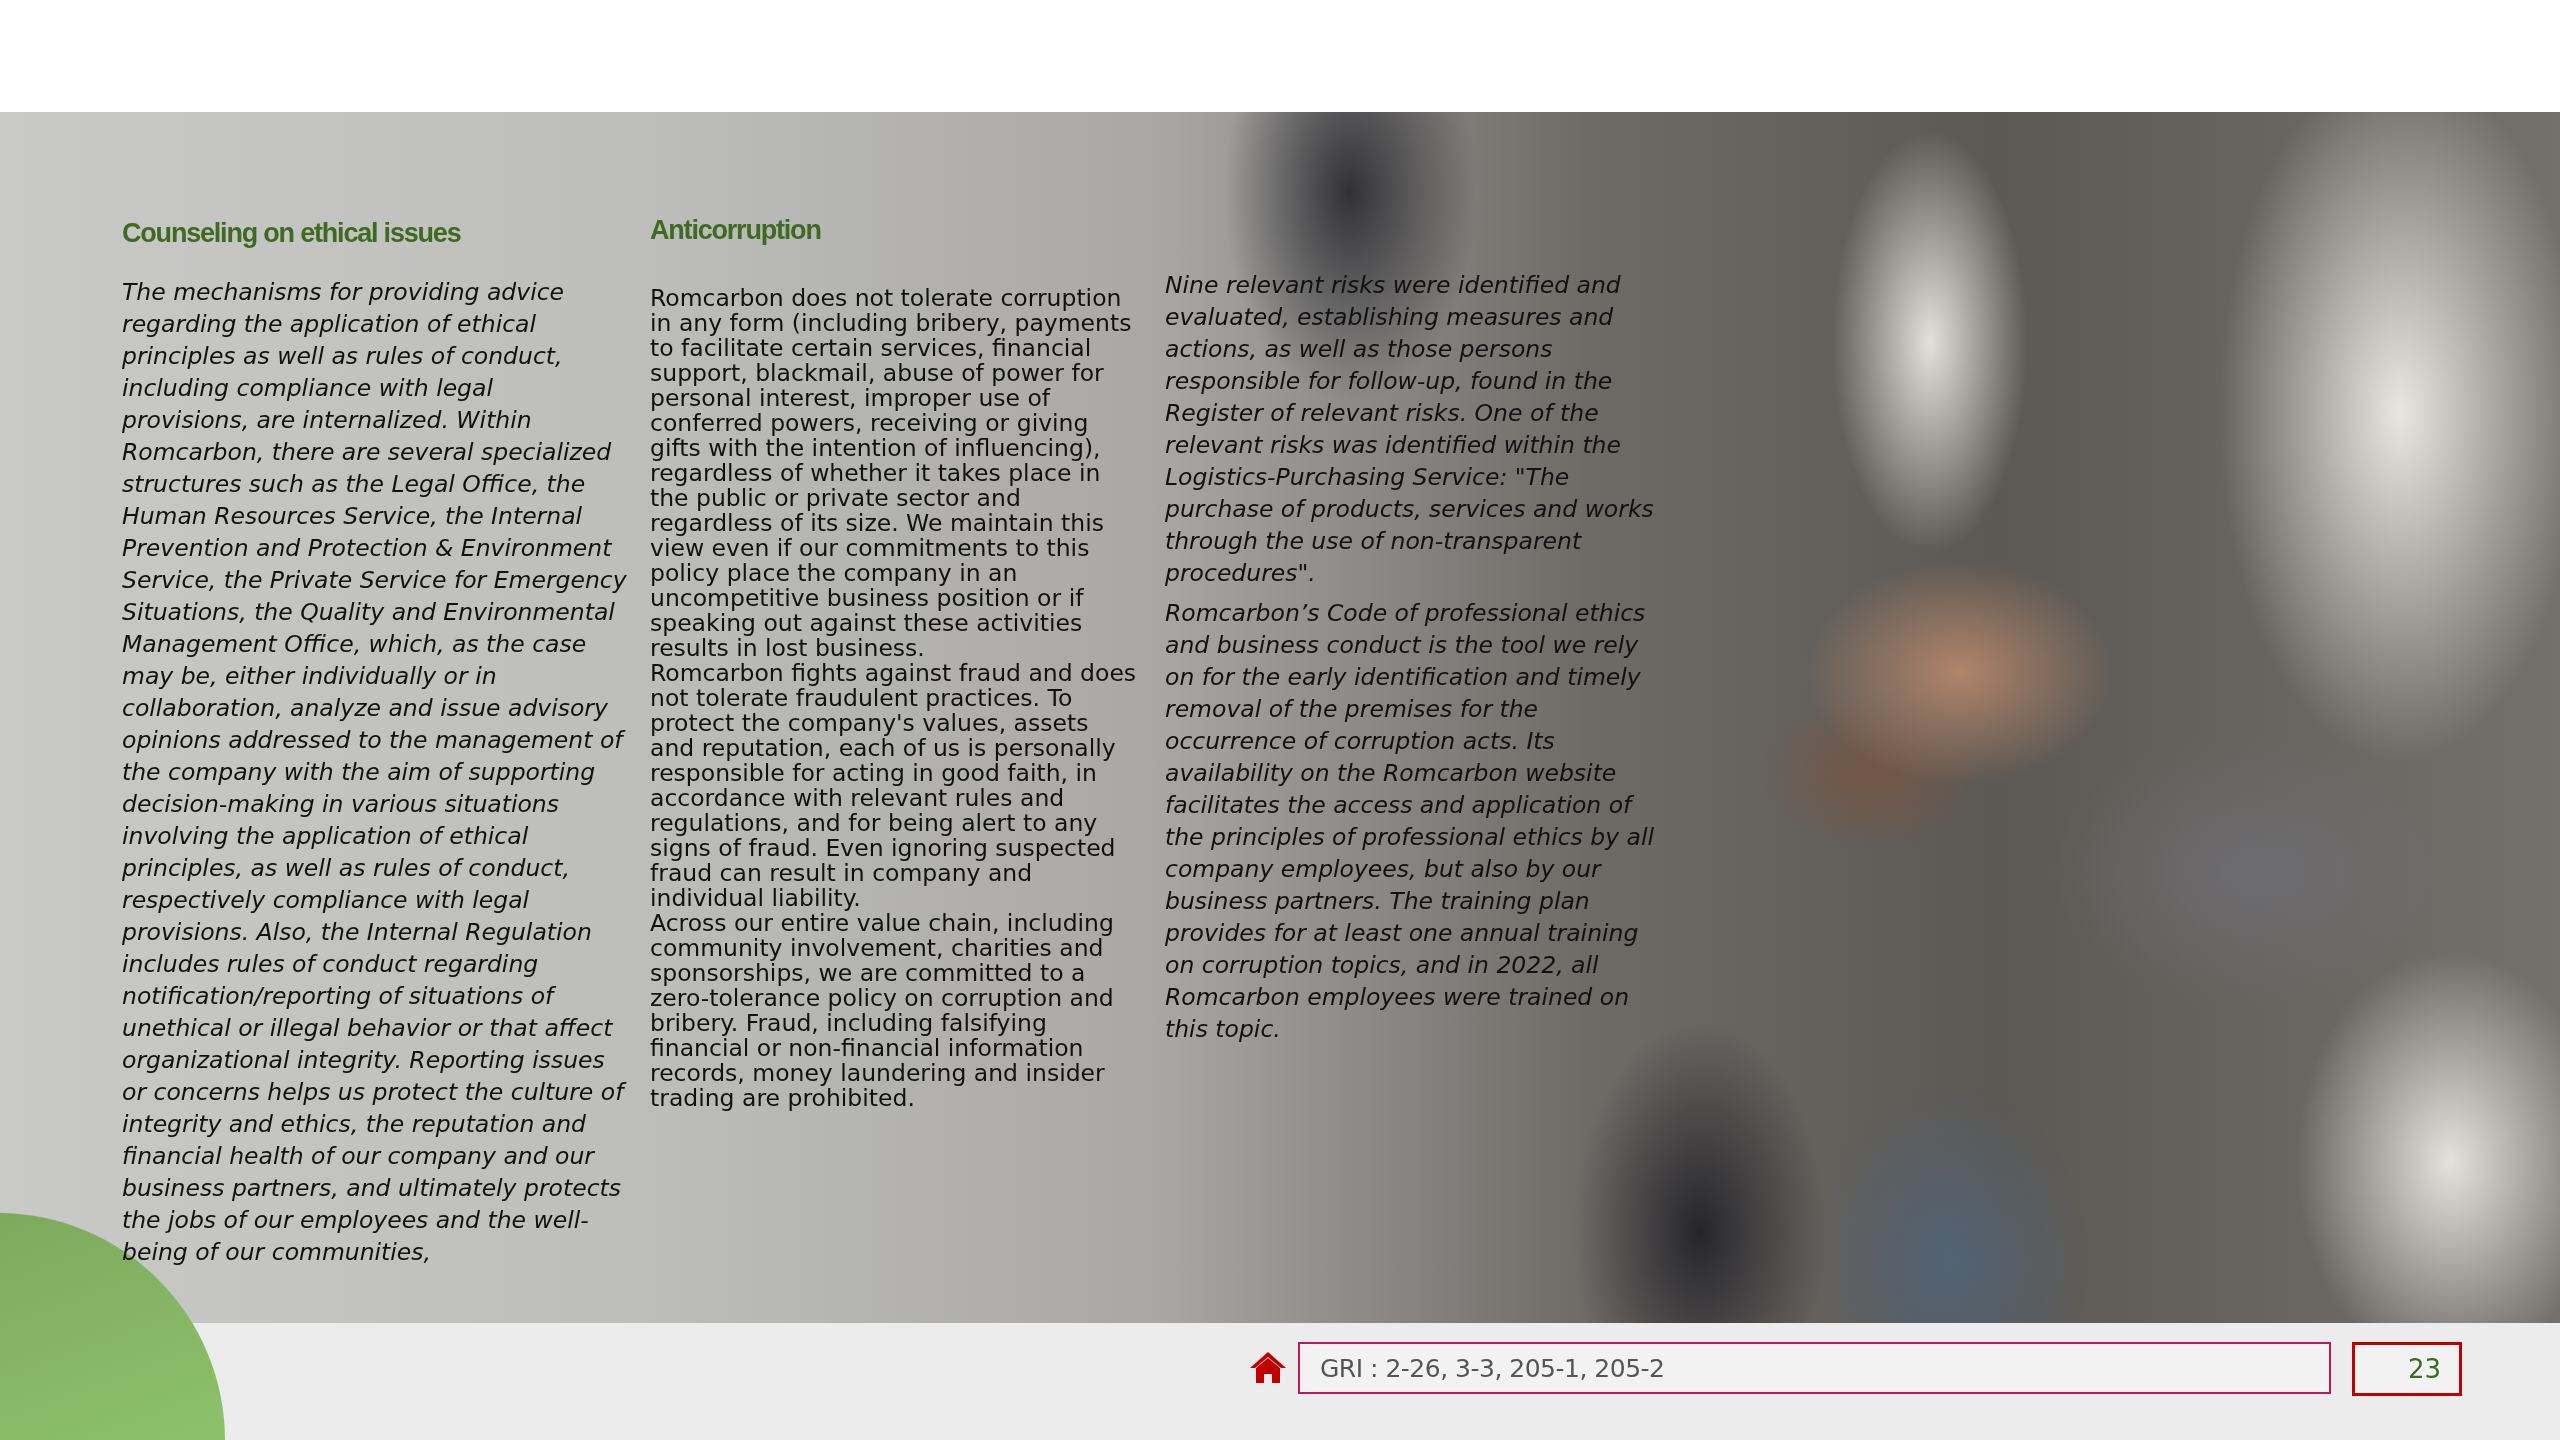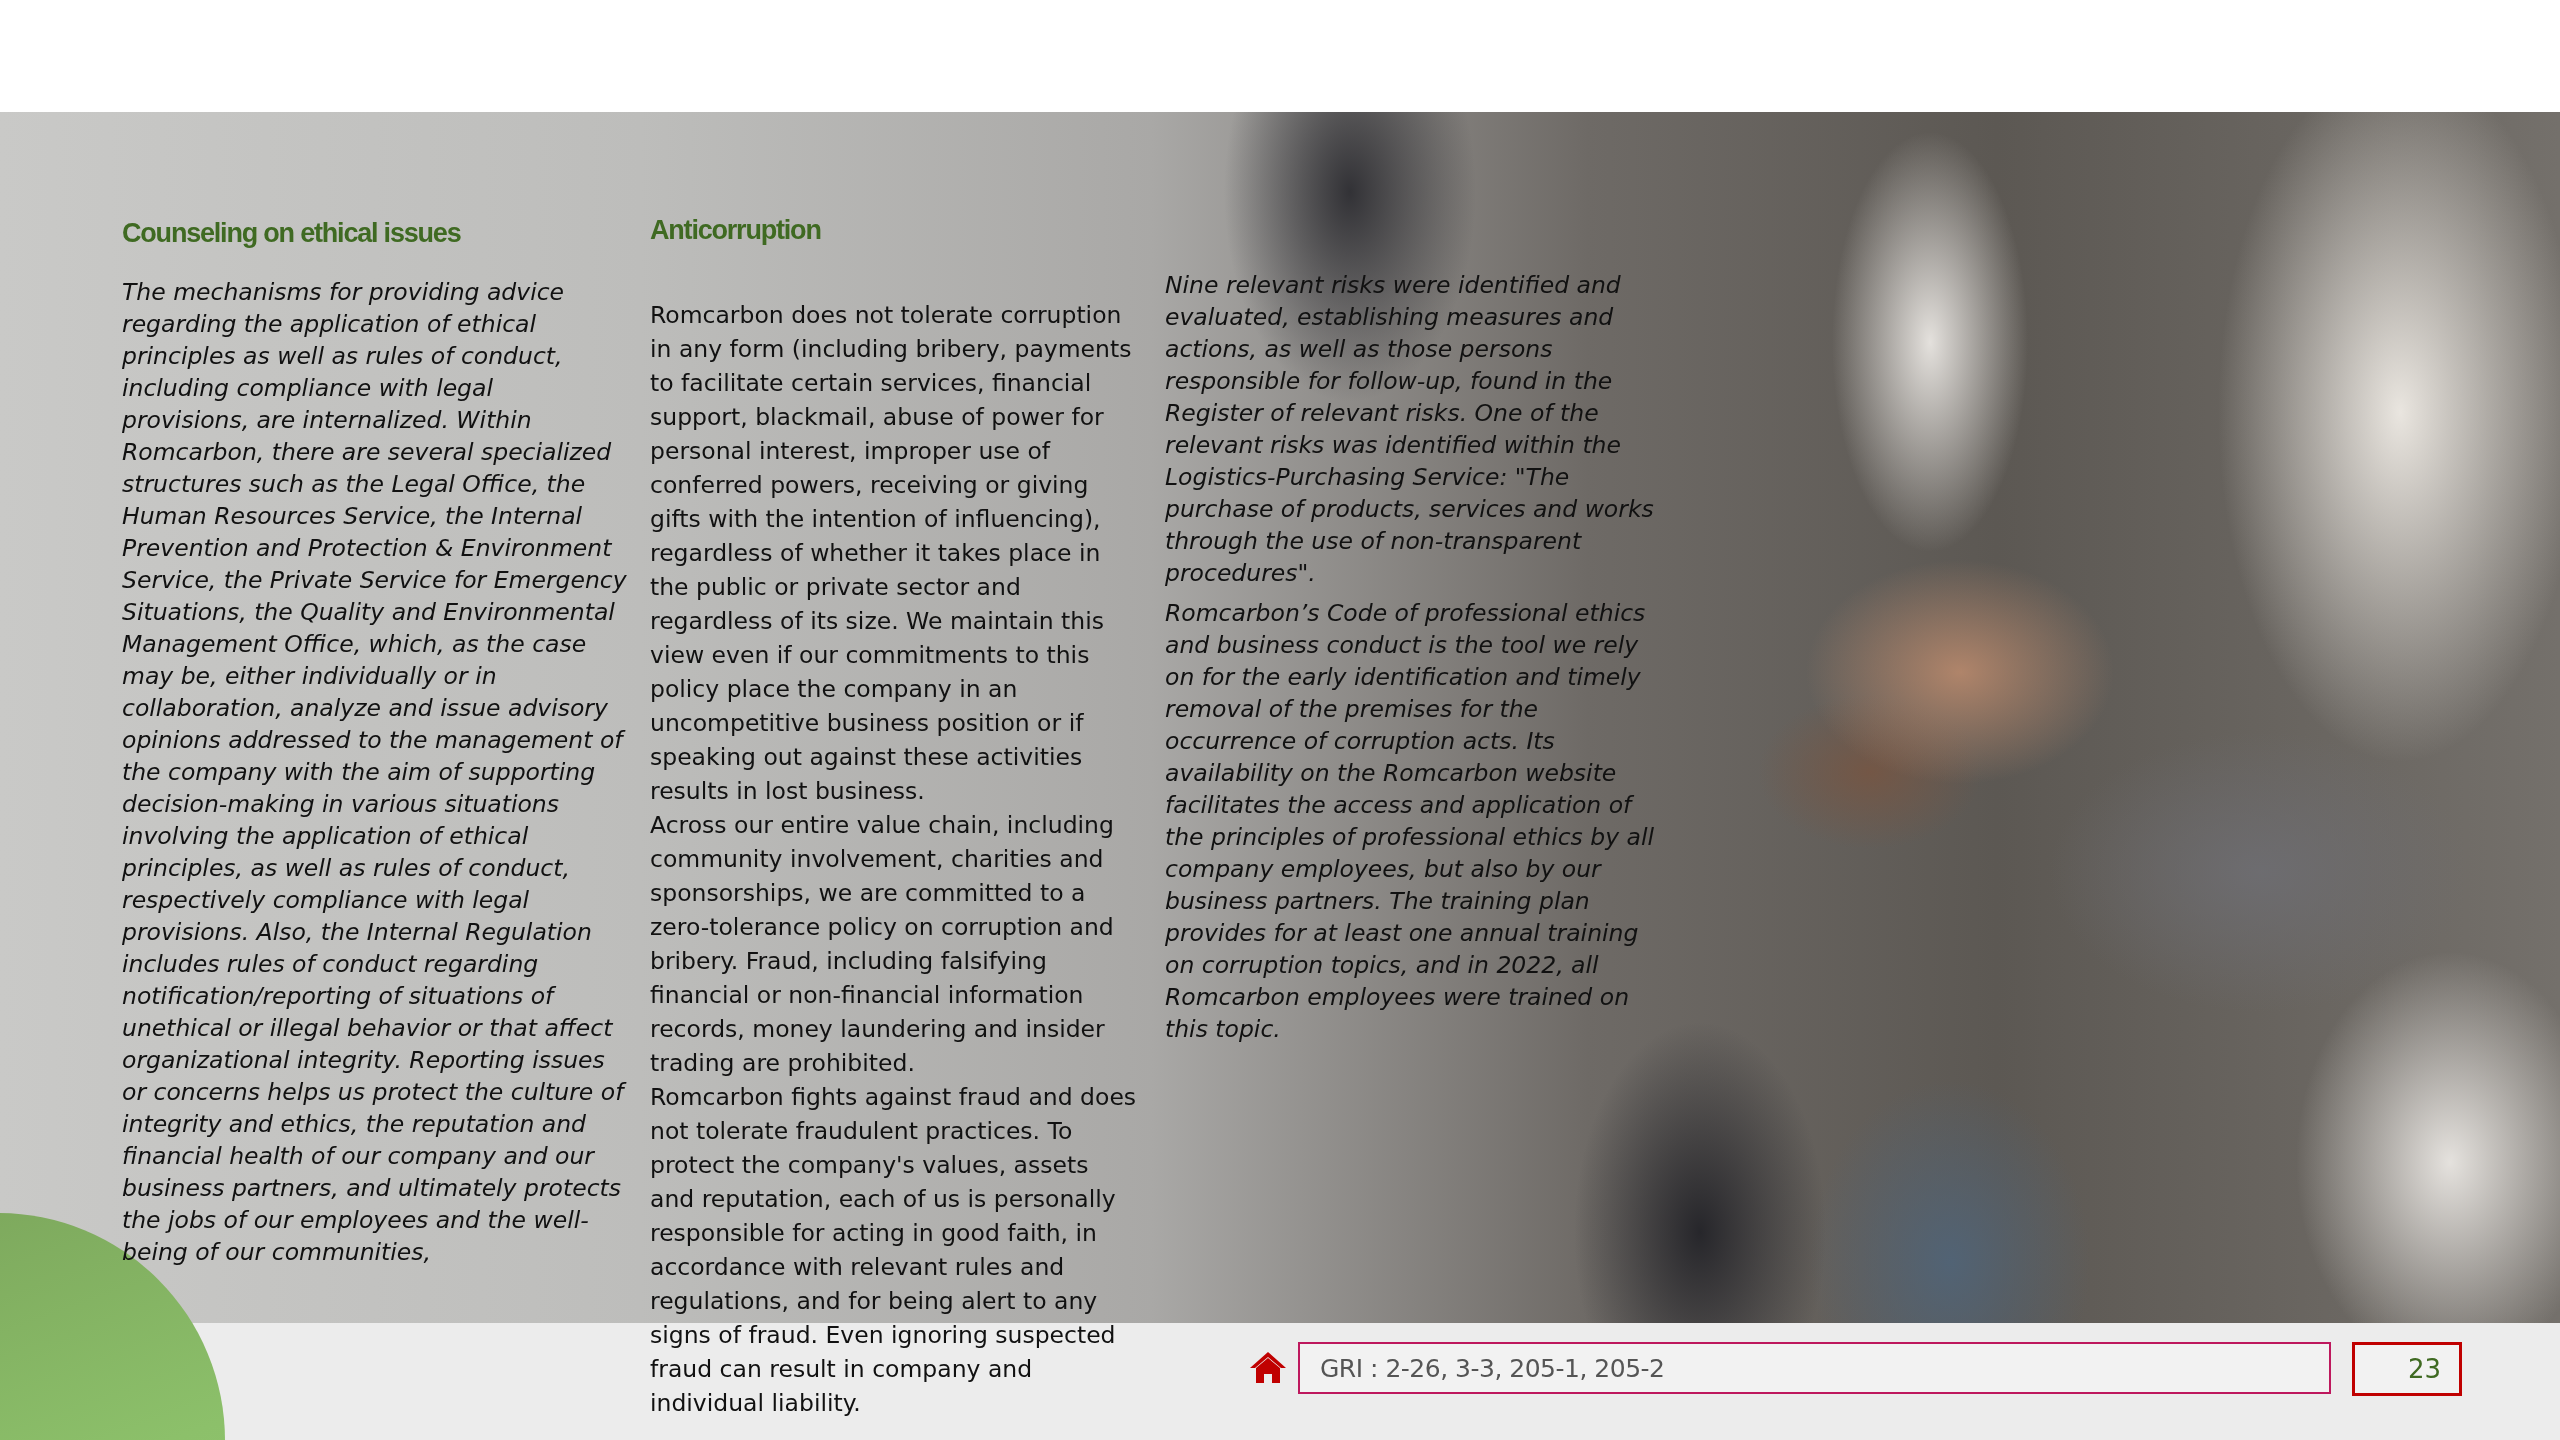--- a/index.html
+++ b/index.html
@@ -32,21 +32,21 @@
 
     .col { position: absolute; color: #111111; font-size: 23.5px; line-height: 32px; }
     .col p { margin: 0; }
     .heading {
       position: absolute; color: #3f6a22; font-weight: bold; font-size: 27px; letter-spacing: -1.2px;
       font-family: "Liberation Sans", sans-serif;
     }
     #h1 { left: 122px; top: 218px; }
     #h2 { left: 650px; top: 215px; }
     #c1 { left: 122px; top: 276px; width: 505px; font-style: italic; }
-    #c2 { left: 650px; top: 298px; width: 490px; line-height: 34px; }
+    #c2 { left: 650px; top: 286px; width: 490px; line-height: 25px; }
     #c3 { left: 1165px; top: 269px; width: 500px; font-style: italic; }
     #c3 p.gap { margin-top: 8px; }
 
     .home-icon { position: absolute; left: 1248px; top: 1350px; width: 40px; height: 34px; }
     .gri-box {
       position: absolute; left: 1298px; top: 1342px; width: 1029px; height: 48px;
       border: 2px solid #be185d; background: #f2f2f2;
       display: flex; align-items: center;
     }
     .gri-text { margin-left: 20px; font-size: 25px; color: #555555; font-family: "DejaVu Sans", sans-serif; letter-spacing: -0.5px; }
@@ -66,22 +66,22 @@
 <div class="green-circle"></div>
 
 <div class="heading" id="h1">Counseling on ethical issues</div>
 <div class="col" id="c1">
   <p>The mechanisms for providing advice regarding the application of ethical principles as well as rules of conduct, including compliance with legal provisions, are internalized. Within Romcarbon, there are several specialized structures such as the Legal Office, the Human Resources Service, the Internal Prevention and Protection &amp; Environment Service, the Private Service for Emergency Situations, the Quality and Environmental Management Office, which, as the case may be, either individually or in collaboration, analyze and issue advisory opinions addressed to the management of the company with the aim of supporting decision-making in various situations involving the application of ethical principles, as well as rules of conduct, respectively compliance with legal provisions. Also, the Internal Regulation includes rules of conduct regarding notification/reporting of situations of unethical or illegal behavior or that affect organizational integrity. Reporting issues or concerns helps us protect the culture of integrity and ethics, the reputation and financial health of our company and our business partners, and ultimately protects the jobs of our employees and the well-being of our communities,</p>
 </div>
 
 <div class="heading" id="h2">Anticorruption</div>
 <div class="col" id="c2">
   <p>Romcarbon does not tolerate corruption in any form (including bribery, payments to facilitate certain services, financial support, blackmail, abuse of power for personal interest, improper use of conferred powers, receiving or giving gifts with the intention of influencing), regardless of whether it takes place in the public or private sector and regardless of its size. We maintain this view even if our commitments to this policy place the company in an uncompetitive business position or if speaking out against these activities results in lost business.</p>
+  <p>Romcarbon fights against fraud and does not tolerate fraudulent practices. To protect the company's values, assets and reputation, each of us is personally responsible for acting in good faith, in accordance with relevant rules and regulations, and for being alert to any signs of fraud. Even ignoring suspected fraud can result in company and individual liability.</p>
   <p>Across our entire value chain, including community involvement, charities and sponsorships, we are committed to a zero-tolerance policy on corruption and bribery. Fraud, including falsifying financial or non-financial information records, money laundering and insider trading are prohibited.</p>
-  <p>Romcarbon fights against fraud and does not tolerate fraudulent practices. To protect the company's values, assets and reputation, each of us is personally responsible for acting in good faith, in accordance with relevant rules and regulations, and for being alert to any signs of fraud. Even ignoring suspected fraud can result in company and individual liability.</p>
 </div>
 
 <div class="col" id="c3">
   <p>Nine relevant risks were identified and evaluated, establishing measures and actions, as well as those persons responsible for follow-up, found in the Register of relevant risks. One of the relevant risks was identified within the Logistics-Purchasing Service: "The purchase of products, services and works through the use of non-transparent procedures".</p>
   <p class="gap">Romcarbon’s Code of professional ethics and business conduct is the tool we rely on for the early identification and timely removal of the premises for the occurrence of corruption acts. Its availability on the Romcarbon website facilitates the access and application of the principles of professional ethics by all company employees, but also by our business partners. The training plan provides for at least one annual training on corruption topics, and in 2022, all Romcarbon employees were trained on this topic.</p>
 </div>
 
 <div class="home-icon">
   <svg width="40" height="34" viewBox="0 0 40 34">
     <polygon points="20,2 2,18 7,18 20,7 33,18 38,18" fill="#c00000"></polygon>

